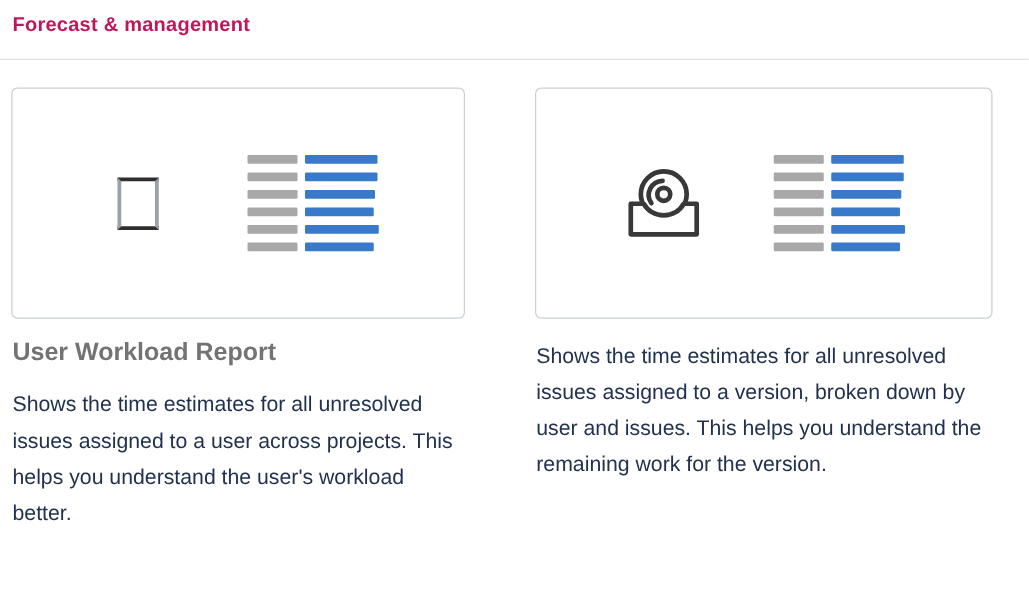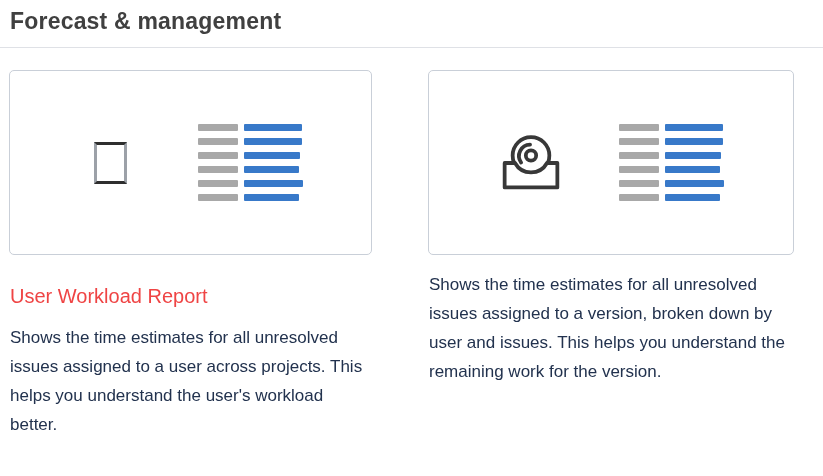--- a/index.html
+++ b/index.html
@@ -5,24 +5,24 @@
   html, body { margin: 0; padding: 0; background: #ffffff; }
   body {
     width: 823px; height: 476px;
     font-family: "Liberation Sans", sans-serif;
     color: #22324e;
     overflow: hidden;
   }
   .page { padding-top: 7px; }
   .section-heading {
     margin: 0 0 12px 10px;
-    font-size: 23px;
+    font-size: 16px;
     font-weight: 600;
     letter-spacing: 0.2px;
-    color: #404040;
+    color: #be185d;
     line-height: 28px;
   }
   .section-divider {
     border: none;
     border-top: 1px solid #dfe1e6;
     margin: 9px 0 0 0;
   }
   .cards-grid {
     display: grid;
     grid-template-columns: 363px 366px;
@@ -57,24 +57,24 @@
     border-bottom: 3px solid #2e2e2e;
     border-left: 3px solid #9ca1a8;
     border-right: 3px solid #9ca1a8;
   }
   .bars { display: block; }
   .bar-row { display: flex; gap: 6px; margin-bottom: 7px; }
   .bar-row:last-child { margin-bottom: 0; }
   .bar { display: block; height: 7px; border-radius: 1px; }
   .report-title {
     display: inline-block;
-    margin: 29px 0 0 1px;
+    margin: 15px 0 0 1px;
     font-size: 20px;
-    font-weight: 400;
-    color: #ef4444;
+    font-weight: 700;
+    color: #737373;
     text-decoration: none;
     cursor: pointer;
     line-height: 24px;
   }
   .report-desc {
     margin: 15px 0 12px 1px;
     font-size: 17px;
     line-height: 29px;
     color: #22324e;
     max-width: 372px;

